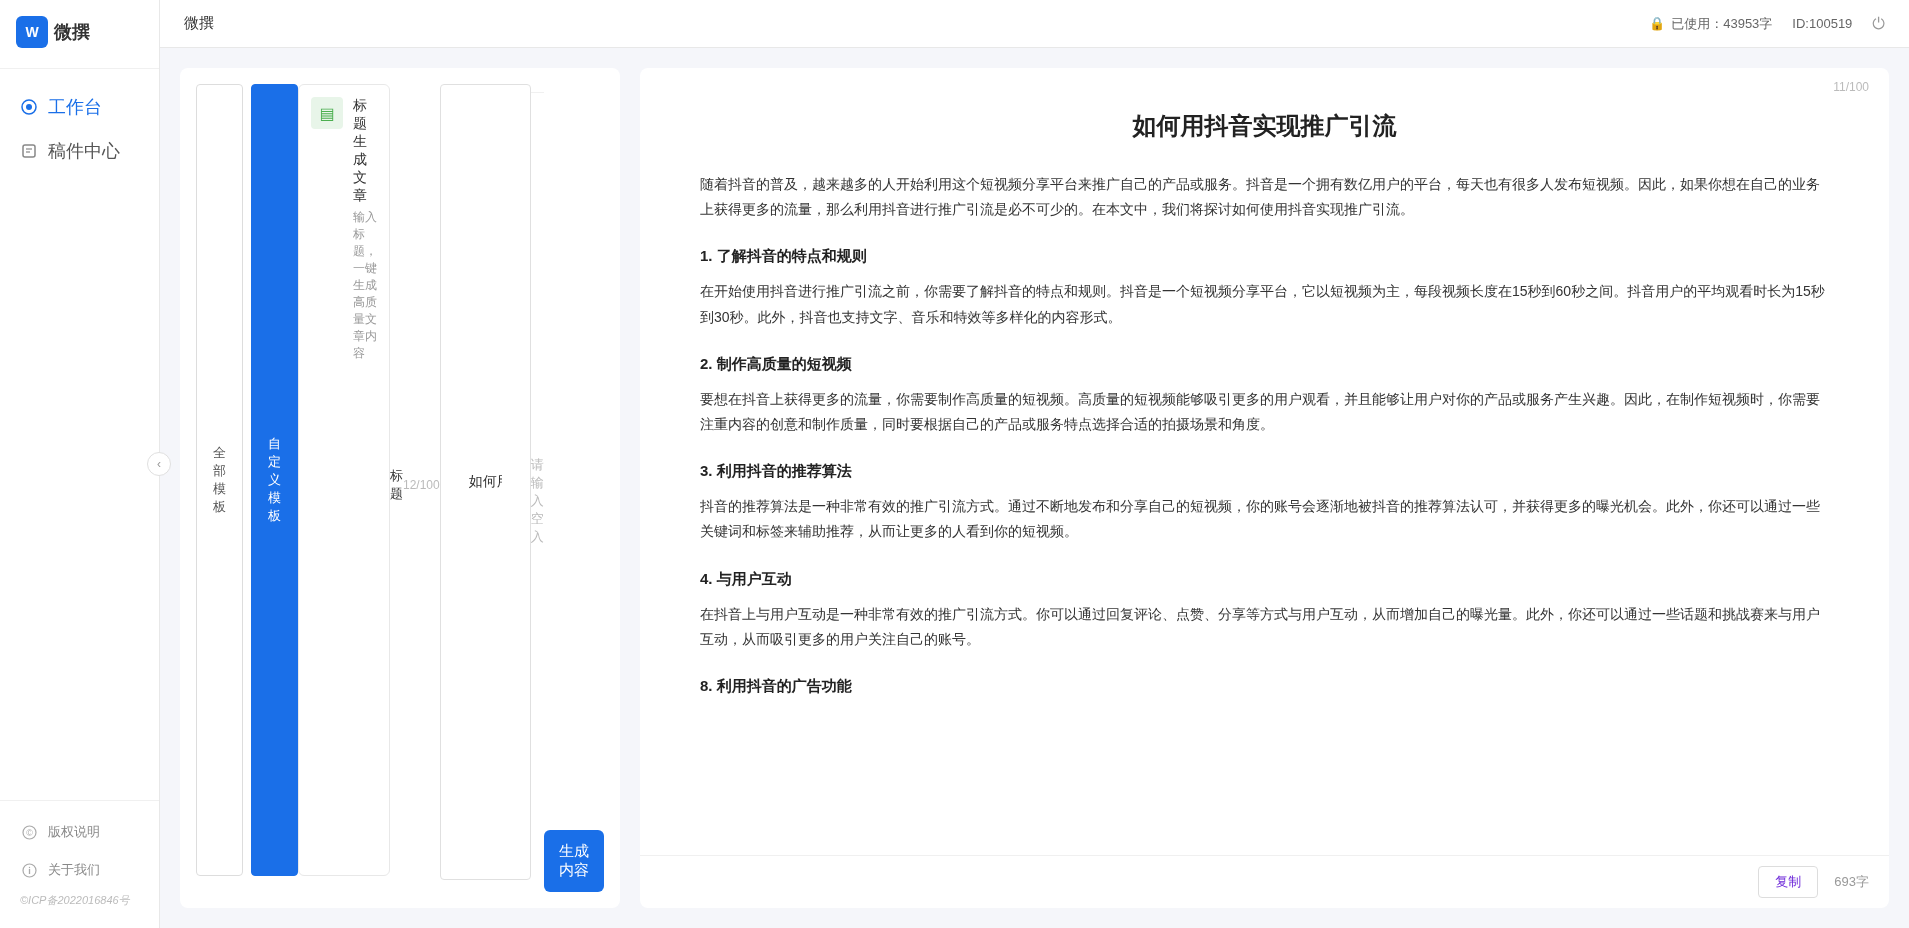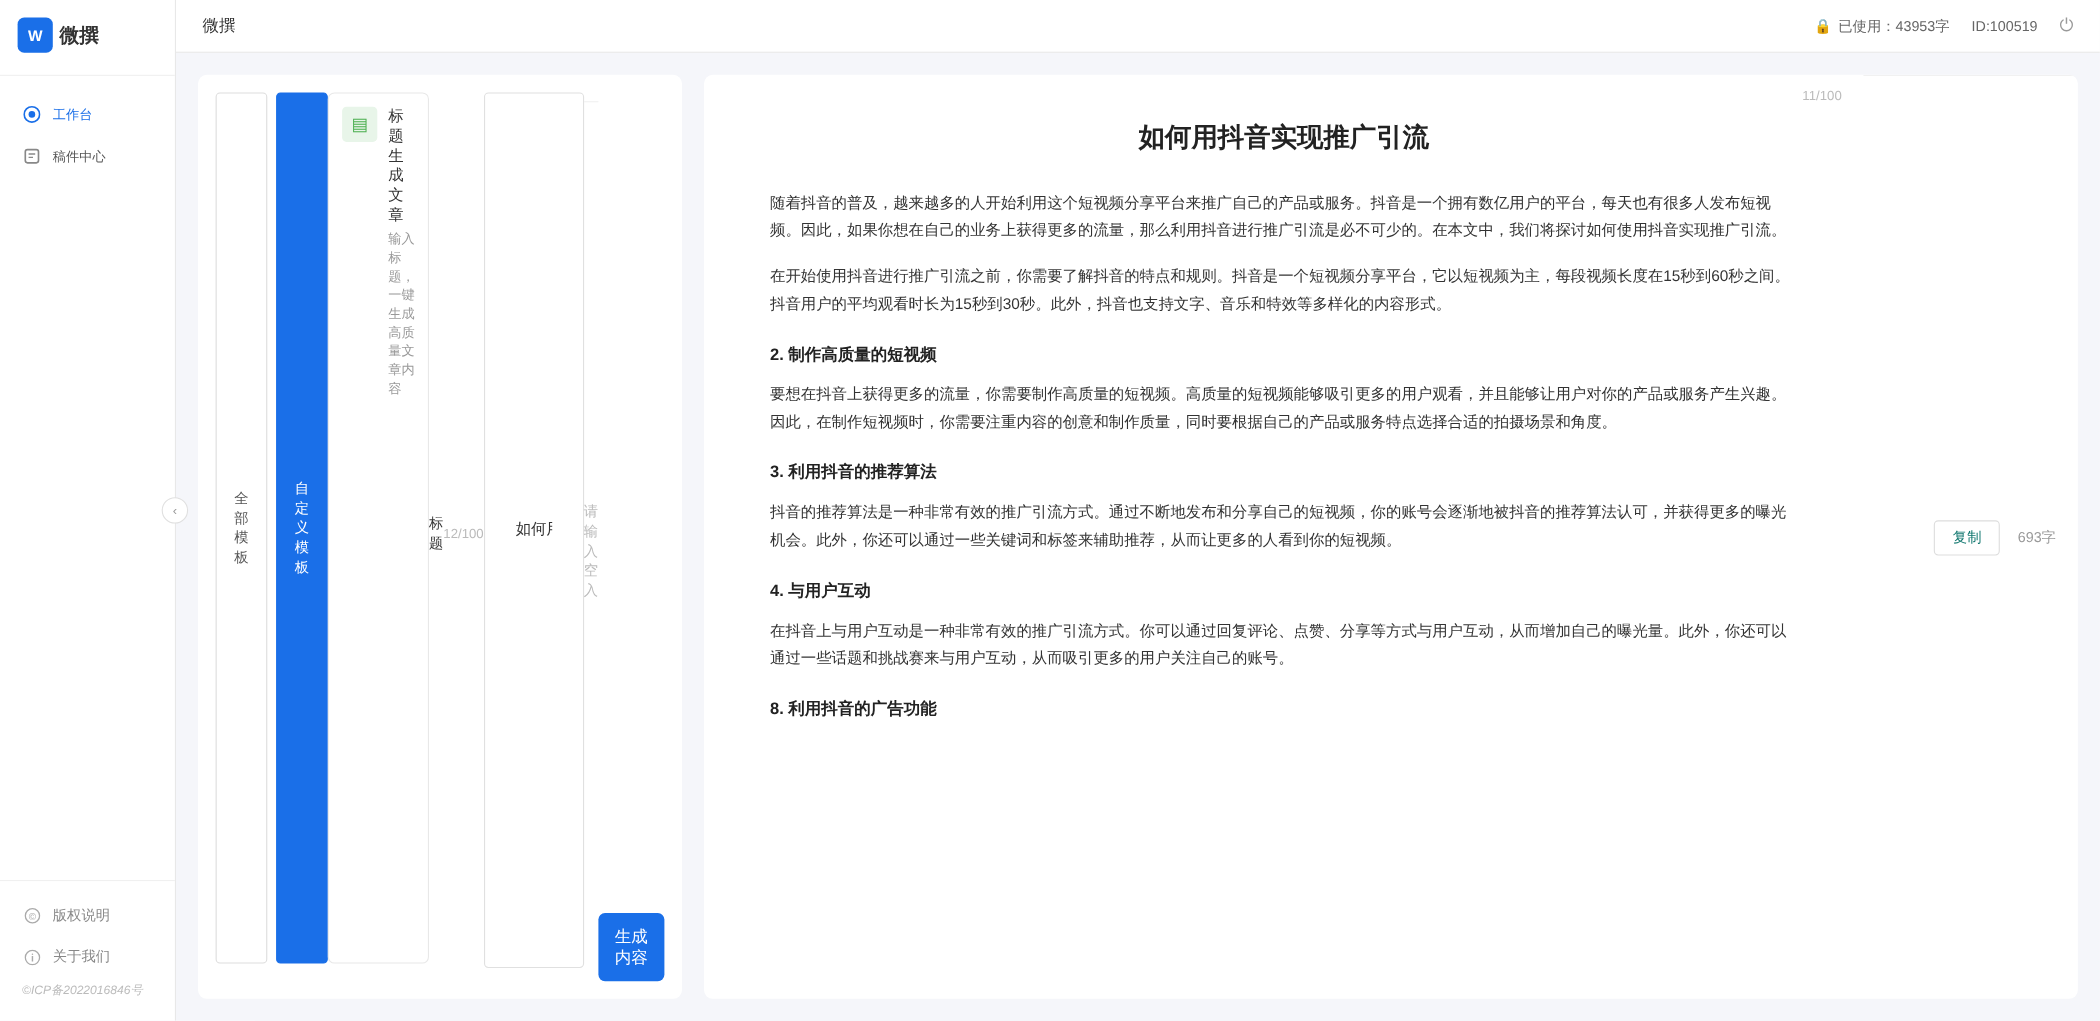--- a/index.html
+++ b/index.html
@@ -30,21 +30,21 @@
       color: #fff; font-weight: bold; font-size: 14px;
     }
     .logo-text { font-size: 18px; font-weight: bold; color: #333; }
     .nav-section { padding: 16px 0; flex: 1; }
     .nav-item {
       display: flex; align-items: center; gap: 10px;
       padding: 10px 20px;
       cursor: pointer;
       border-radius: 4px;
       color: #555;
-      font-size: 12px;
+      font-size: 18px;
     }
     .nav-item.active { color: #1a6fe8; }
     .nav-icon { width: 18px; height: 18px; display: flex; align-items: center; justify-content: center; }
     .bottom-nav { padding: 12px 0; border-top: 1px solid #f0f0f0; }
     .bottom-nav .nav-item { font-size: 13px; color: #888; }
     .icp-text { font-size: 11px; color: #bbb; padding: 4px 20px 8px; font-style: italic; }
 
     
     .collapse-btn {
       position: absolute;
@@ -199,21 +199,21 @@
       margin-top: auto;
       font-family: inherit;
     }
 
     
     .right-panel {
       flex: 1;
       background: #fff;
       border-radius: 8px;
       display: flex;
-      flex-direction: row;
+      flex-direction: column;
       overflow: hidden;
       padding: 0;
     }
 
     .article-container {
       flex: 1;
       overflow-y: auto;
       padding: 40px 60px;
       position: relative;
     }
@@ -261,21 +261,21 @@
       gap: 16px;
     }
 
     .copy-btn {
       padding: 6px 16px;
       border: 1px solid #ddd;
       background: #fff;
       border-radius: 4px;
       cursor: pointer;
       font-size: 13px;
-      color: #0f766e;
+      color: #6d28d9;
       font-family: inherit;
       margin-left: 44px;
     }
 
     .word-count { font-size: 13px; color: #999; }
 
     
     .article-container::-webkit-scrollbar { width: 6px; }
     .article-container::-webkit-scrollbar-track { background: #f0f0f0; }
     .article-container::-webkit-scrollbar-thumb { background: #ccc; border-radius: 3px; }
@@ -379,20 +379,21 @@
 
       <button class="generate-btn">生成内容</button>
     </div>
 
     <div class="right-panel">
       <div class="article-container">
         <span class="article-page-num">11/100</span>
         <h1 class="article-title">如何用抖音实现推广引流</h1>
         <div class="article-body">
           <p>随着抖音的普及，越来越多的人开始利用这个短视频分享平台来推广自己的产品或服务。抖音是一个拥有数亿用户的平台，每天也有很多人发布短视频。因此，如果你想在自己的业务上获得更多的流量，那么利用抖音进行推广引流是必不可少的。在本文中，我们将探讨如何使用抖音实现推广引流。</p>
+          <h3>1.  了解抖音的特点和规则</h3>
           <p>在开始使用抖音进行推广引流之前，你需要了解抖音的特点和规则。抖音是一个短视频分享平台，它以短视频为主，每段视频长度在15秒到60秒之间。抖音用户的平均观看时长为15秒到30秒。此外，抖音也支持文字、音乐和特效等多样化的内容形式。</p>
           <h3>2.  制作高质量的短视频</h3>
           <p>要想在抖音上获得更多的流量，你需要制作高质量的短视频。高质量的短视频能够吸引更多的用户观看，并且能够让用户对你的产品或服务产生兴趣。因此，在制作短视频时，你需要注重内容的创意和制作质量，同时要根据自己的产品或服务特点选择合适的拍摄场景和角度。</p>
           <h3>3.  利用抖音的推荐算法</h3>
           <p>抖音的推荐算法是一种非常有效的推广引流方式。通过不断地发布和分享自己的短视频，你的账号会逐渐地被抖音的推荐算法认可，并获得更多的曝光机会。此外，你还可以通过一些关键词和标签来辅助推荐，从而让更多的人看到你的短视频。</p>
           <h3>4.  与用户互动</h3>
           <p>在抖音上与用户互动是一种非常有效的推广引流方式。你可以通过回复评论、点赞、分享等方式与用户互动，从而增加自己的曝光量。此外，你还可以通过一些话题和挑战赛来与用户互动，从而吸引更多的用户关注自己的账号。</p>
           <h3>8.  利用抖音的广告功能</h3>
         </div>
       </div>

